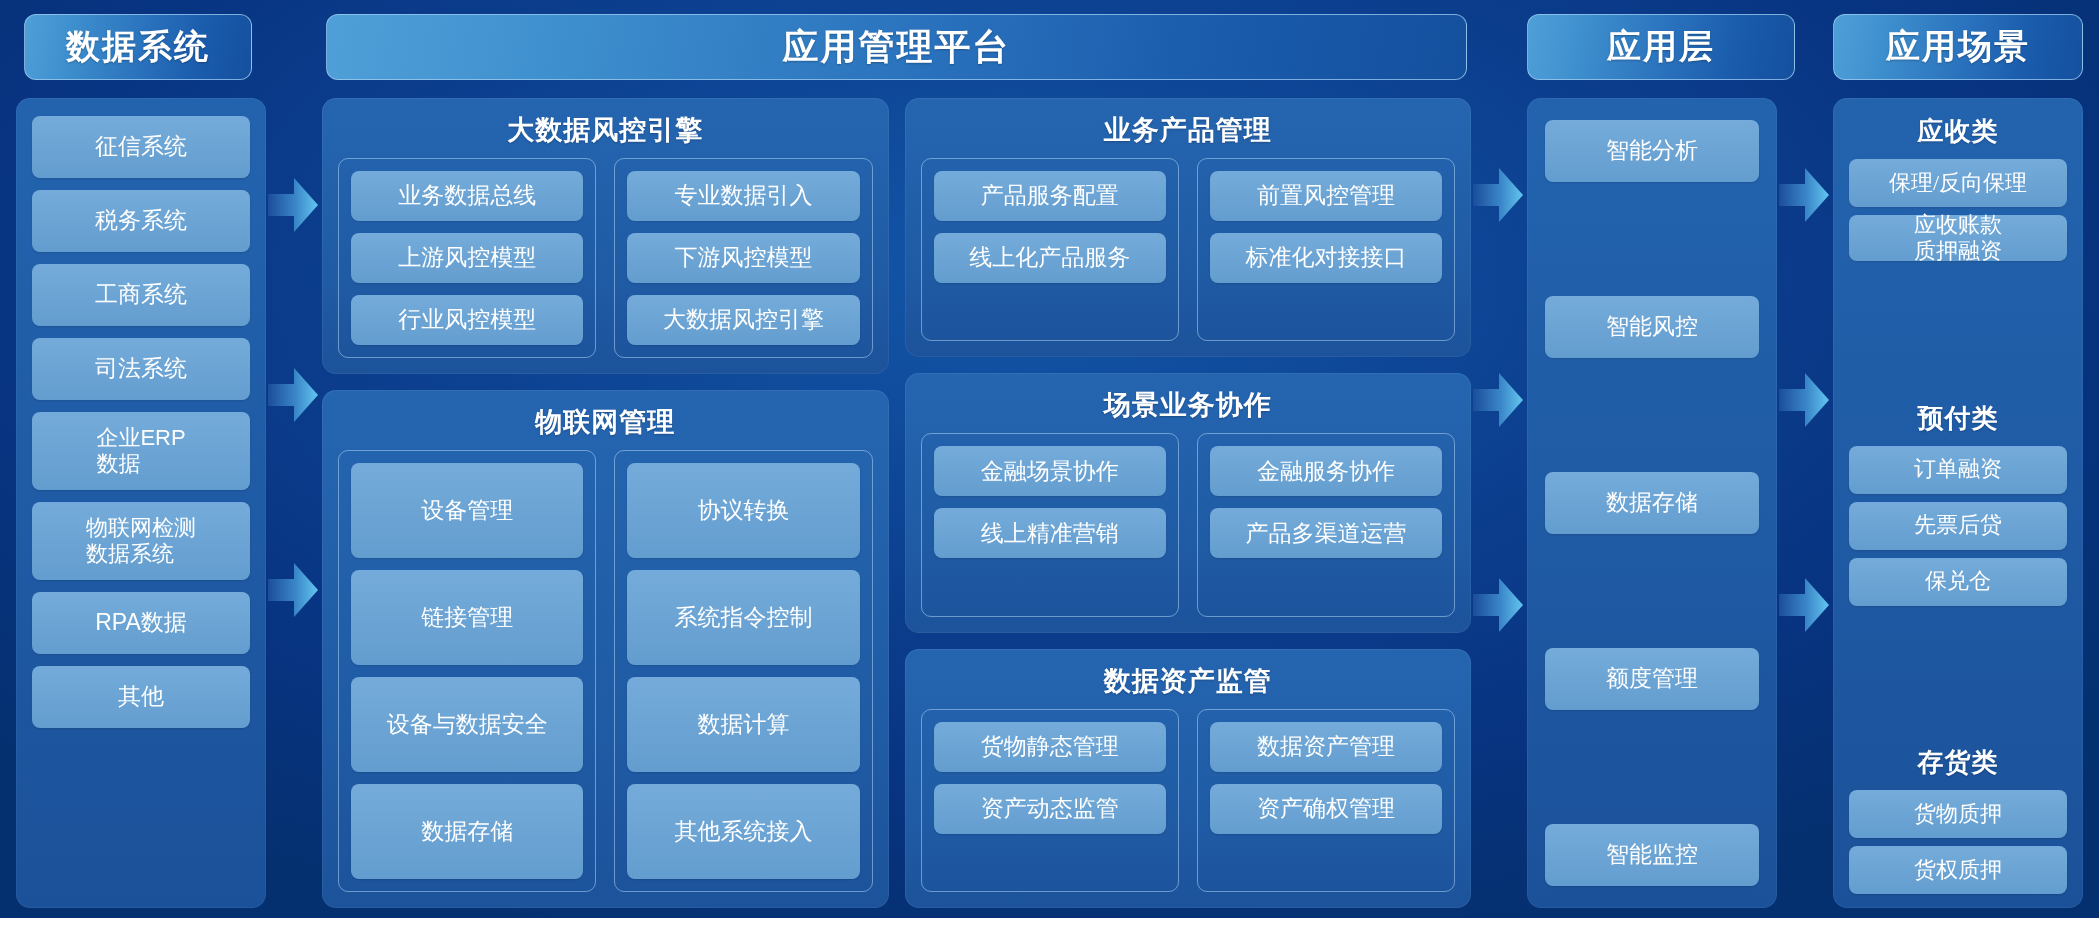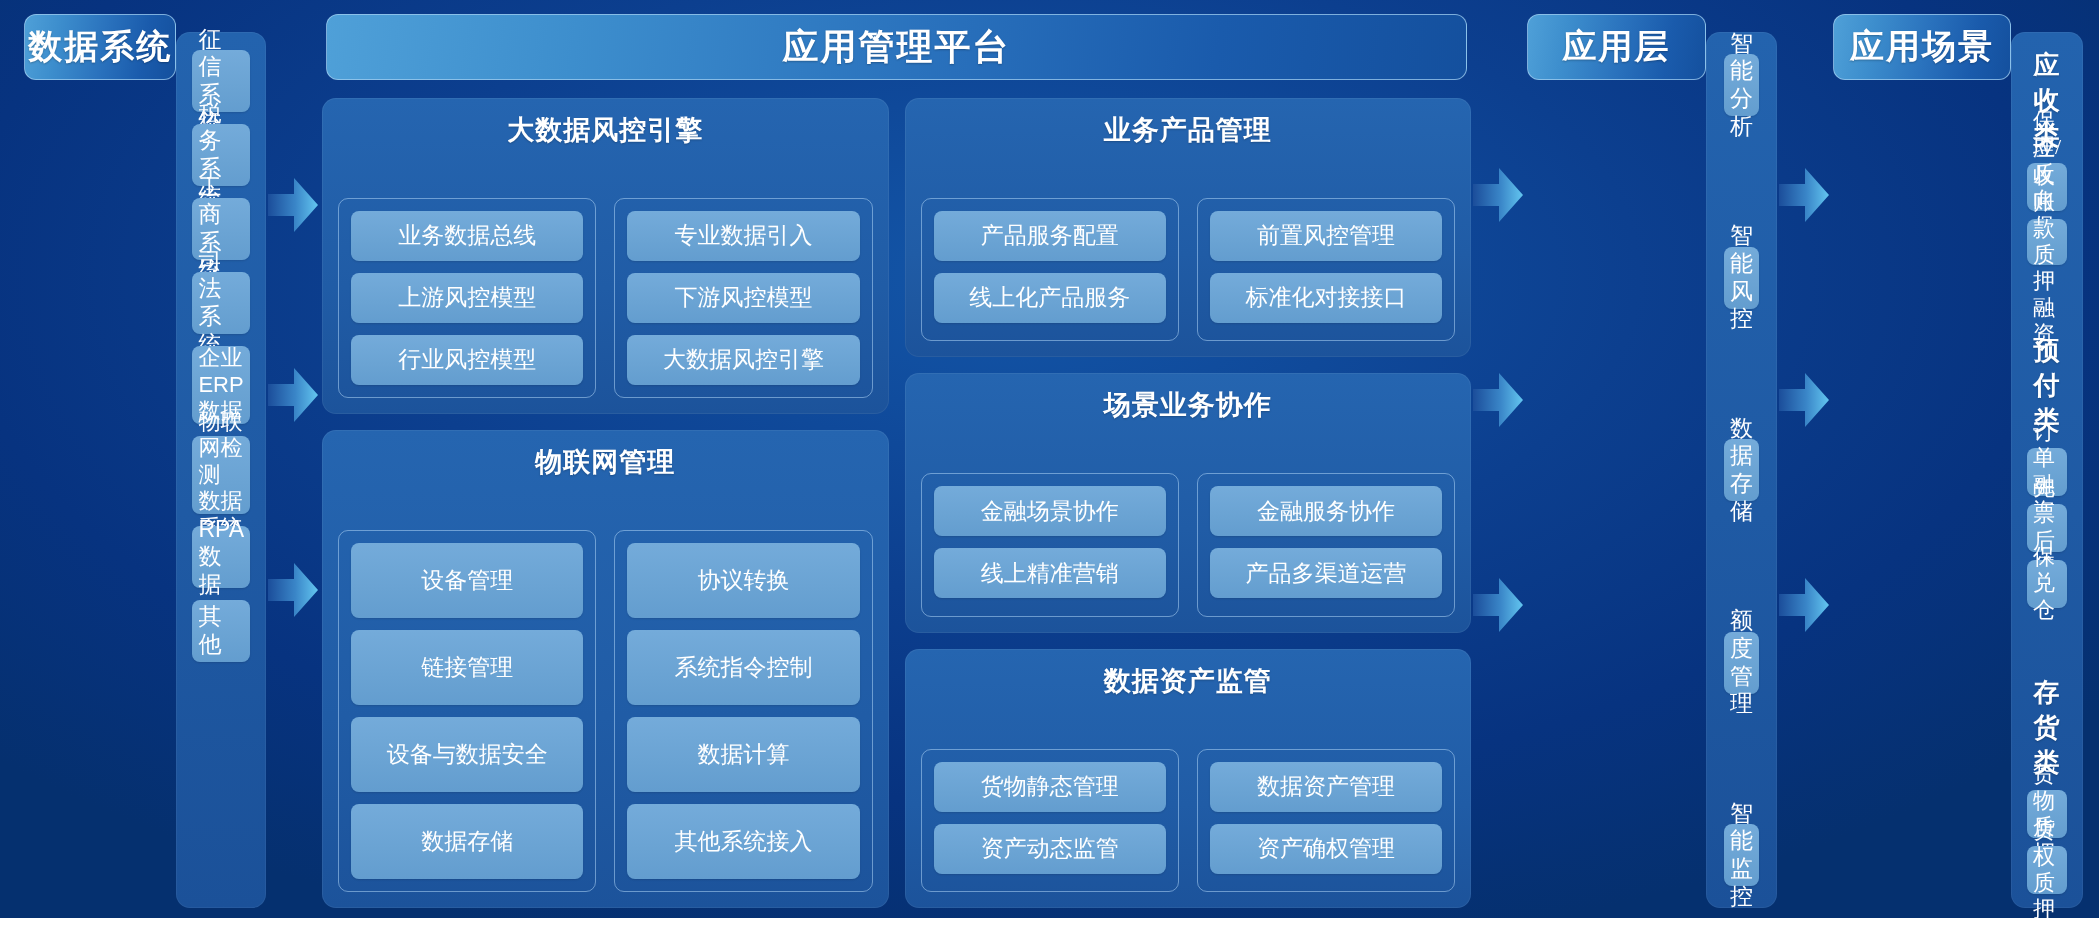--- a/index.html
+++ b/index.html
@@ -33,21 +33,21 @@
     background:linear-gradient(100deg,#4fa0d8 0%,#3d8ecd 22%, #2a72bd 52%, #1a5bac 78%, #14509e 100%);
     display:flex;align-items:center;justify-content:center;
     color:#ffffff;
     font-size:34px;font-weight:700;letter-spacing:2px;
     text-shadow:0 1px 2px rgba(0,0,0,.25);
     box-sizing:border-box;
   }
   .hdr.wide{font-size:36px;}
 
   
-  .col{display:flex;flex-direction:row;}
+  .col{display:flex;flex-direction:column;}
   .colbody{
     margin-top:18px;
     flex:1;
     border-radius:14px;
     background:linear-gradient(180deg,#2363ae 0%, #1f5aa4 55%, #1b5199 100%);
     box-shadow:inset 0 0 0 1px rgba(255,255,255,.05);
     box-sizing:border-box;
     padding:16px 14px;
     display:flex;flex-direction:column;
   }
@@ -105,37 +105,36 @@
     text-shadow:0 1px 2px rgba(0,0,0,.22);
   }
   .subcols{display:flex;gap:18px;flex:1;min-height:0;}
   .subcol{
     flex:1 1 0;min-width:0;
     border:1px solid rgba(173,212,245,.55);
     border-radius:10px;
     padding:12px 12px;
     display:flex;flex-direction:column;gap:12px;
     box-sizing:border-box;
-    margin-top:40px;
   }
   .subcol .chip{flex:1 1 0;min-height:44px;}
 
   
   #g-risk{flex:0 0 auto;}
   #g-risk .subcol .chip{height:50px;flex:0 0 50px;}
   #g-iot{flex:1 1 auto;}
   #g-iot .subcol .chip{flex:1 1 0;}
   #g-biz .subcol .chip{height:50px;flex:0 0 50px;}
   #g-scene .subcol .chip{height:50px;flex:0 0 50px;}
   #g-asset .subcol .chip{height:50px;flex:0 0 50px;}
   #g-biz,#g-scene,#g-asset{flex:1 1 0;}
 
   
   #col-app{width:250px;flex:0 0 250px;}
-  #col-app .hdr{width:228px;}
+  #col-app .hdr{width:268px;}
   #col-app .colbody{padding:22px 18px;gap:16px;justify-content:space-between;}
   #col-app .chip{height:62px;flex:0 0 62px;}
 
   
   #col-scene{width:250px;flex:0 0 250px;}
   #col-scene .hdr{width:250px;}
   #col-scene .colbody{padding:14px 16px;gap:0;justify-content:space-between;font-family:Liberation Serif, serif;}
   .scene-cat{display:flex;flex-direction:column;gap:8px;}
   .scene-cat-title{
     color:#ffffff;font-size:26px;font-weight:700;text-align:center;

